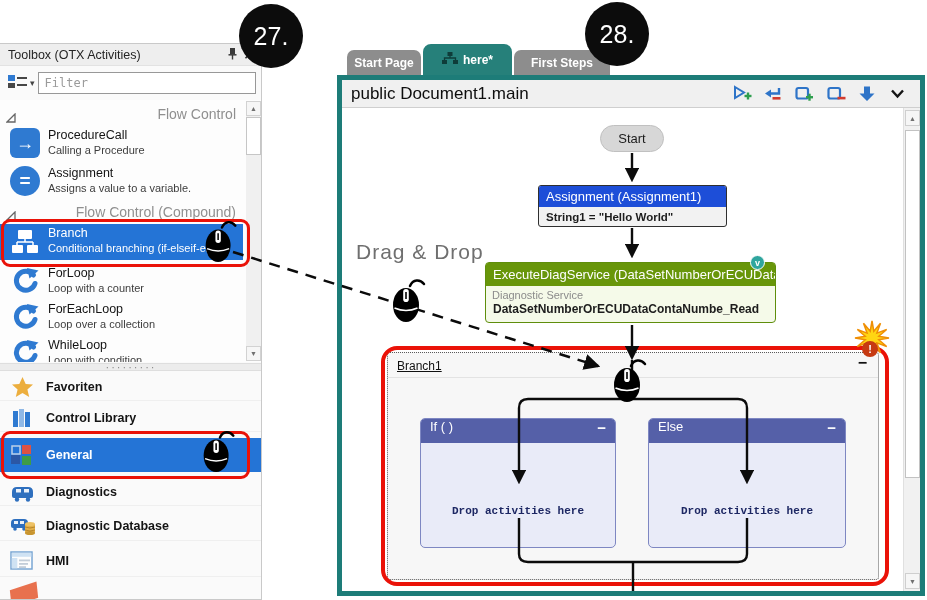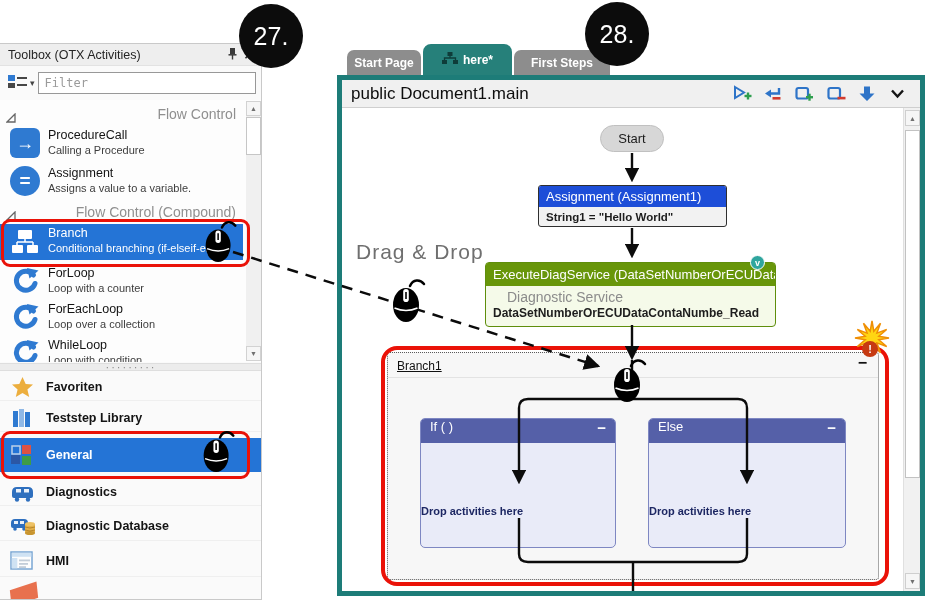--- a/index.html
+++ b/index.html
@@ -101,41 +101,41 @@
               border:1px solid #c0c0c0;border-radius:14px;display:flex;align-items:center;justify-content:center;
               font-size:13px;color:#1c1c1c;z-index:2;}
   .node-assign{position:absolute;left:196px;top:77px;width:189px;border:1px solid #2f2f2f;border-radius:3px;
                overflow:hidden;z-index:2;background:#f2f2f2;}
   .node-assign .hd{height:21px;background:#1d4ed8;color:#fff;font-size:13px;display:flex;align-items:center;padding:0 7px;}
   .node-assign .bd{height:19px;font-size:11.5px;font-weight:bold;color:#1d1d1d;display:flex;align-items:center;padding:0 7px;}
   .node-diag{position:absolute;left:143px;top:154px;width:291px;border:1.5px solid #5f8e0c;border-radius:4px;
              background:#f5fae9;z-index:2;}
   .node-diag .hd{height:23px;background:#68960a;color:#fff;font-size:13px;display:flex;align-items:center;
                  padding:0 7px;border-radius:2px 2px 0 0;white-space:nowrap;overflow:hidden;}
-  .node-diag .sub{font-size:14px;color:#8b8b8b;padding:3px 21px 0;}
+  .node-diag .sub{font-size:11px;color:#8b8b8b;padding:3px 6px 0;}
   .node-diag .bd{font-size:12px;font-weight:bold;color:#1d1d1d;padding:1px 7px 6px;white-space:nowrap;}
   .diag-badge{position:absolute;right:10px;top:-8px;width:15px;height:15px;border-radius:50%;background:#2fa59e;
               color:#fff;font-size:9px;font-weight:bold;display:flex;align-items:center;justify-content:center;
               border:1px solid #fff;}
 
   .red-box{position:absolute;left:39px;top:238px;width:508px;height:240px;border:4px solid #ea1208;
            border-radius:16px;z-index:3;}
   .branch-box{position:absolute;left:45px;top:244px;width:492px;height:228px;background:#f7f7f7;
               border:1px dotted #5a5a5a;border-radius:3px;z-index:2;}
   .branch-hd{position:absolute;left:0;top:0;width:100%;height:25px;border-bottom:1px solid #e3e3e3;}
   .branch-title{position:absolute;left:9px;top:6px;font-size:12px;color:#111;text-decoration:underline;}
   .branch-min{position:absolute;right:11px;top:1px;font-size:16px;font-weight:bold;color:#111;}
 
   .cond{position:absolute;z-index:2;border-radius:5px;border:1px solid #7e87c2;background:#e9ebf8;}
   #if-box{left:78px;top:310px;width:196px;height:130px;}
   #else-box{left:306px;top:310px;width:198px;height:130px;}
   .cond .hd{height:24px;background:#5560a8;border-radius:4px 4px 0 0;color:#fff;font-size:13px;display:flex;
             align-items:flex-start;justify-content:space-between;padding:0 9px;}
   .cond .hd .min{font-weight:bold;font-size:15px;}
-  .cond .hint{position:absolute;left:0;top:86px;width:100%;font-size:11px;font-weight:bold;color:#1d2763;}
+  .cond .hint{position:absolute;left:0;top:86px;width:100%;text-align:center;font-size:11px;font-weight:bold;color:#1d2763;font-family:Liberation Mono, monospace;}
 
   
   .hl{position:absolute;border:3px solid #ea1208;border-radius:9px;z-index:40;}
   #hl-branch{left:1px;top:219px;width:243px;height:42px;}
   #hl-general{left:1px;top:431px;width:243px;height:42px;}
   .mouse{position:absolute;z-index:45;pointer-events:none;}
   #mouse-branch{left:203px;top:218px;}
   #mouse-general{left:201px;top:428px;}
   #mouse-drag{left:391px;top:276px;}
   #mouse-target{left:612px;top:356px;}
@@ -273,21 +273,21 @@
       <span>Favoriten</span>
     </div>
     <div class="tb-cat" id="cat-lib">
       <span class="cat-ic">
         <svg width="20" height="20">
             <rect x="1" y="3" width="5" height="16" fill="#2f7ad1"></rect>
             <rect x="7" y="1" width="5" height="18" fill="#8fb8e6"></rect>
             <rect x="13" y="4" width="5" height="15" fill="#2f7ad1"></rect>
           </svg>
       </span>
-      <span>Teststep Library</span>
+      <span>Control Library</span>
     </div>
     <div class="tb-cat" id="cat-gen">
       <span class="cat-ic">
         <svg width="24" height="24">
             <rect x="2" y="3" width="8" height="8" fill="none" stroke="#bcd0e8" stroke-width="1.5"></rect>
             <rect x="12" y="2" width="9" height="9" fill="#dd5244"></rect>
             <rect x="1" y="12" width="9" height="9" fill="#2b57a5"></rect>
             <rect x="12" y="13" width="9" height="9" fill="#3f9c46"></rect>
           </svg>
       </span>

